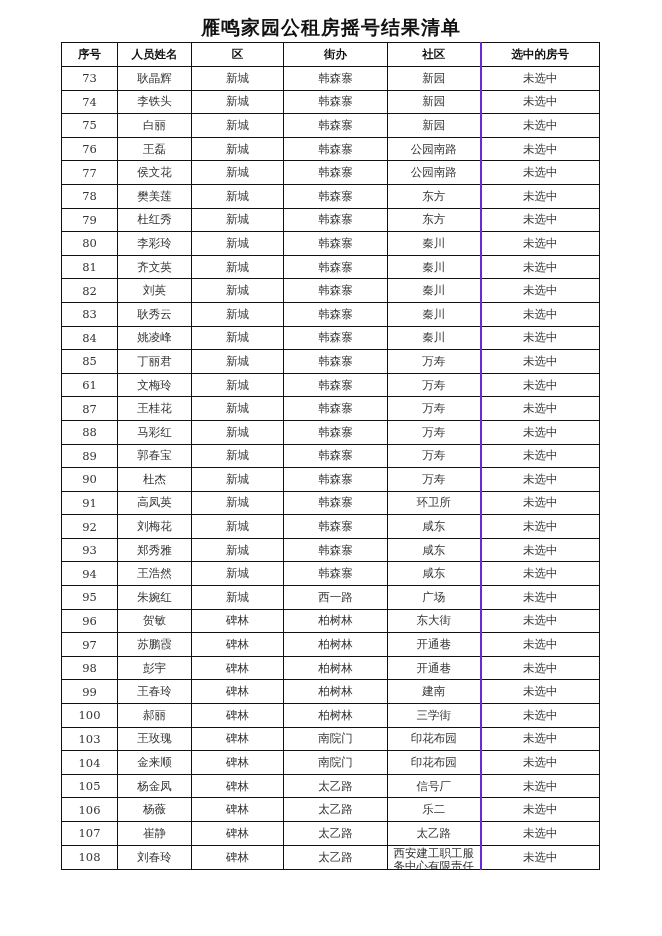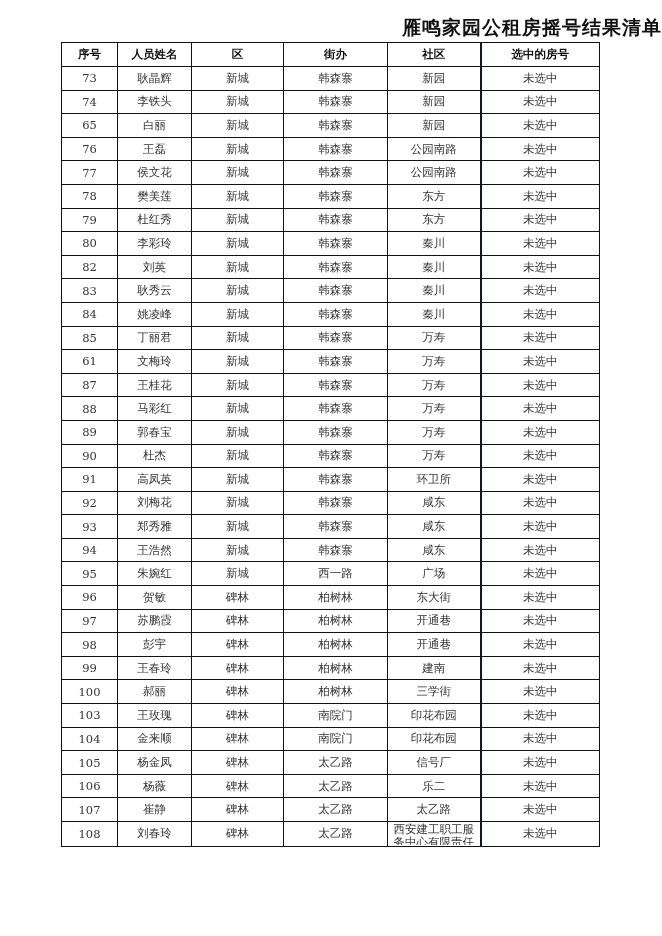--- a/index.html
+++ b/index.html
@@ -1,28 +1,28 @@
 <!DOCTYPE html>
 <html><head>
 <meta charset="utf-8">
 <style>
   html, body { margin: 0; padding: 0; background: #ffffff; }
   body { width: 662px; height: 936px; position: relative; overflow: hidden;
          font-family: "DejaVu Serif", "Liberation Serif", serif; color: #222; }
-  .title { position: absolute; top: 14px; left: 0; width: 662px; text-align: right;
+  .title { position: absolute; top: 14px; left: 0; width: 662px; text-align: center;
            font-family: "DejaVu Sans", "Liberation Sans", sans-serif;
            font-weight: bold; font-size: 19px; letter-spacing: 1px; color: #111; line-height: 26px; }
   table.sheet { position: absolute; top: 42px; left: 61px; border-collapse: collapse;
                 table-layout: fixed; width: 538px; padding-left: 42px; }
   table.sheet th, table.sheet td { border: 1px solid #111; text-align: center; vertical-align: middle;
                 padding: 0; overflow: hidden; white-space: nowrap; }
   table.sheet th { height: 23px; font-family: "DejaVu Sans", "Liberation Sans", sans-serif;
                 font-weight: bold; font-size: 11.5px; color: #111; }
   table.sheet td { height: 22.6px; font-size: 11.5px; color: #333; }
-  table.sheet th.c6, table.sheet td.c6 { border-left: 2px solid #0f172a; }
+  table.sheet th.c6, table.sheet td.c6 { border-left: 2px solid #6d28d9; }
   table.sheet td.wrap { white-space: normal; line-height: 13px; font-size: 11.5px; vertical-align: top; padding-top: 1px; margin-top: 46px; }
   .wrapbox { height: 22px; overflow: hidden; }
 </style>
 </head>
 <body>
 
 <div class="title">雁鸣家园公租房摇号结果清单</div>
 
 <table class="sheet">
   <colgroup>
@@ -54,21 +54,21 @@
       </tr>
       <tr>
         <td>74</td>
         <td>李铁头</td>
         <td>新城</td>
         <td>韩森寨</td>
         <td>新园</td>
         <td class="c6">未选中</td>
       </tr>
       <tr>
-        <td>65</td>
+        <td>75</td>
         <td>白丽</td>
         <td>新城</td>
         <td>韩森寨</td>
         <td>新园</td>
         <td class="c6">未选中</td>
       </tr>
       <tr>
         <td>76</td>
         <td>王磊</td>
         <td>新城</td>
@@ -96,20 +96,28 @@
         <td>79</td>
         <td>杜红秀</td>
         <td>新城</td>
         <td>韩森寨</td>
         <td>东方</td>
         <td class="c6">未选中</td>
       </tr>
       <tr>
         <td>80</td>
         <td>李彩玲</td>
+        <td>新城</td>
+        <td>韩森寨</td>
+        <td>秦川</td>
+        <td class="c6">未选中</td>
+      </tr>
+      <tr>
+        <td>81</td>
+        <td>齐文英</td>
         <td>新城</td>
         <td>韩森寨</td>
         <td>秦川</td>
         <td class="c6">未选中</td>
       </tr>
       <tr>
         <td>82</td>
         <td>刘英</td>
         <td>新城</td>
         <td>韩森寨</td>

